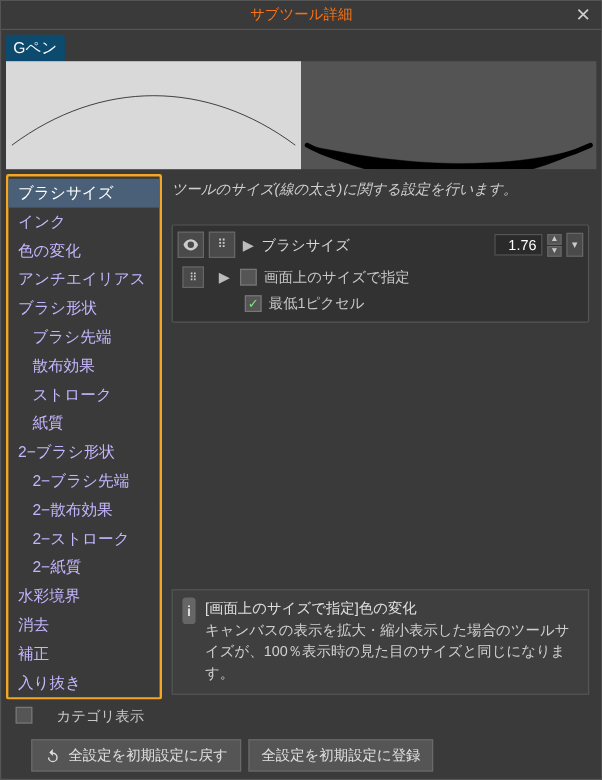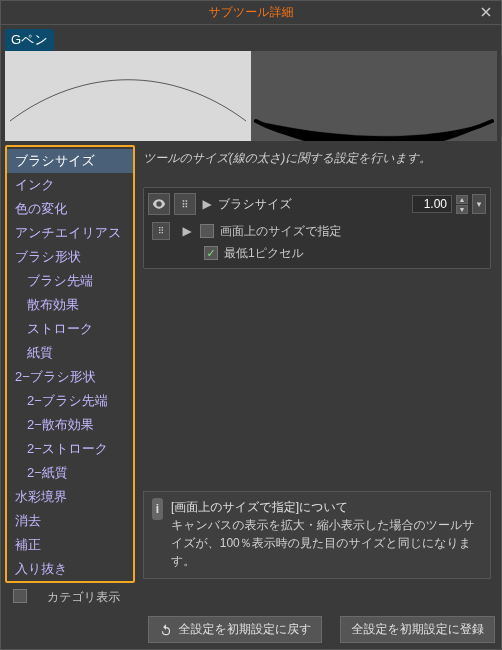--- a/index.html
+++ b/index.html
@@ -209,23 +209,23 @@
     padding: 6px 4px;
   }
   .checkbox2 {
     width: 14px; height: 14px;
     background: #555;
     border: 1px solid #777;
     cursor: pointer;
   }
   .bottom-buttons {
     display: flex;
-    gap: 18px;
+    gap: 6px;
     padding: 4px 6px 6px 6px;
-    justify-content: flex-end;
+    justify-content: flex-start;
     margin-left: 19px;
   }
   .button {
     background: #555;
     border: 1px solid #6a6a6a;
     color: #e0e0e0;
     padding: 4px 10px;
     font-size: 12px;
     cursor: pointer;
     display: flex;
@@ -298,21 +298,21 @@
 
         <div class="prop-row">
           <div class="toggle-box eye">
             <svg viewBox="0 0 24 24">
                 <path d="M12 5c-5 0-9 5-9 7s4 7 9 7 9-5 9-7-4-7-9-7zm0 11a4 4 0 110-8 4 4 0 010 8z" fill="#ccc"></path>
               </svg>
           </div>
           <div class="toggle-box" style="font-size:10px;">⠿</div>
           <div class="expander">▶</div>
           <span class="prop-label">ブラシサイズ</span>
-          <span class="prop-value">1.00</span>
+          <span class="prop-value">1.76</span>
           <div class="spinner">
             <div class="btn">▲</div>
             <div class="btn">▼</div>
           </div>
           <div class="menu-arrow">▾</div>
         </div>
 
         <div class="sub-row" style="margin-top:4px;">
           <div class="toggle-box" style="width:18px;height:18px;font-size:9px;margin-left:-52px;margin-right:4px;">⠿</div>
           <div class="expander">▶</div>
@@ -325,21 +325,21 @@
           <span>最低1ピクセル</span>
         </div>
 
       </div>
 
       <div style="flex:1"></div>
 
       <div class="help-block">
         <div class="help-icon">i</div>
         <div class="help-text">
-          <div class="help-title">[画面上のサイズで指定]について</div>
+          <div class="help-title">[画面上のサイズで指定]色の変化</div>
           <div>キャンバスの表示を拡大・縮小表示した場合のツールサイズが、100％表示時の見た目のサイズと同じになります。</div>
         </div>
       </div>
 
     </div>
   </div>
 
   <div class="footer-row" style="margin-left:8px;">
     <div class="checkbox2"></div>
     <span>カテゴリ表示</span>

